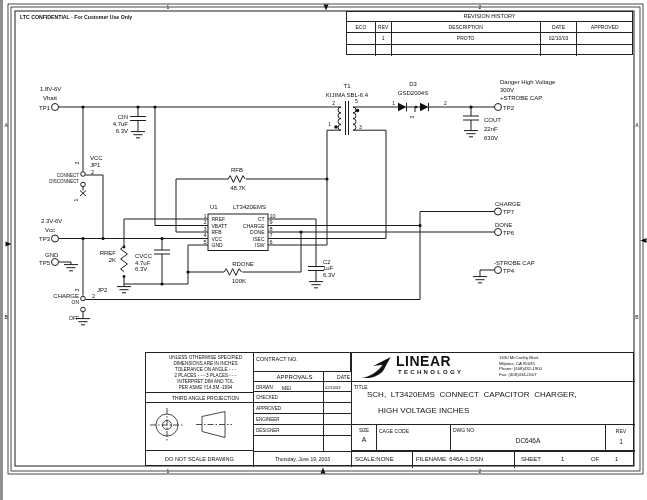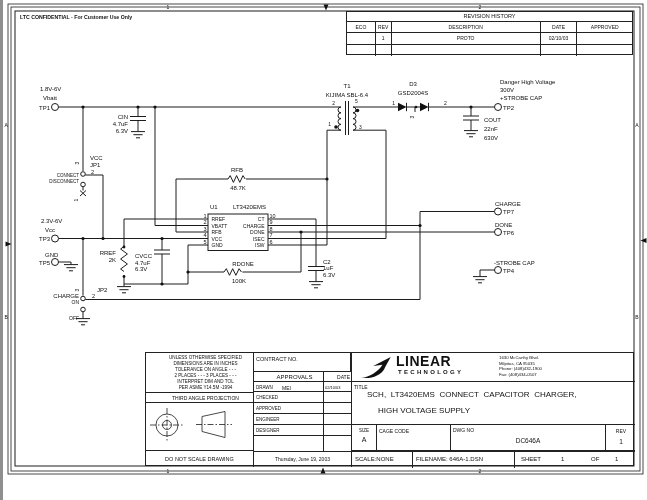--- a/index.html
+++ b/index.html
@@ -382,21 +382,21 @@
       <div>1630 McCarthy Blvd.</div>
       <div>Milpitas, CA 95035</div>
       <div>Phone: (408)432-1900</div>
       <div>Fax: (408)434-0507</div>
     </div>
   </div>
 
   <div class="bx bb bl" style="left:205px;top:29px;width:284px;height:43px;">
     <span class="abs" style="left:2px;top:2px;font-size:5px;">TITLE</span>
     <div class="abs" style="left:15px;top:8px;font-size:8px;white-space:nowrap;word-spacing:2.5px;">SCH, LT3420EMS CONNECT CAPACITOR CHARGER,</div>
-    <div class="abs" style="left:26px;top:24px;font-size:8px;white-space:nowrap;">HIGH VOLTAGE SUPPLY</div>
+    <div class="abs" style="left:26px;top:24px;font-size:8px;white-space:nowrap;">HIGH VOLTAGE INCHES</div>
   </div>
 
   <div class="bx bb bl" style="left:205px;top:72px;width:284px;height:26px;">
     <div class="bx br" style="left:0;top:0;width:25px;height:26px;">
       <div class="cen" style="font-size:4.5px;padding-top:3px;">SIZE</div>
       <div class="cen" style="font-size:7px;padding-top:3px;">A</div>
     </div>
     <div class="bx br" style="left:25px;top:0;width:74px;height:26px;">
       <span class="abs" style="left:2px;top:3px;font-size:5px;">CAGE CODE</span>
     </div>

